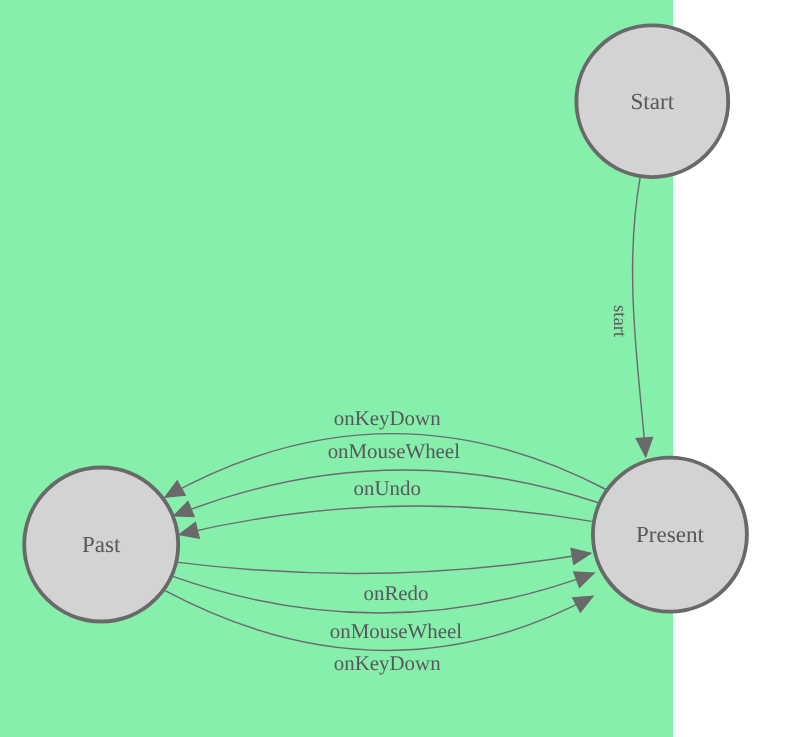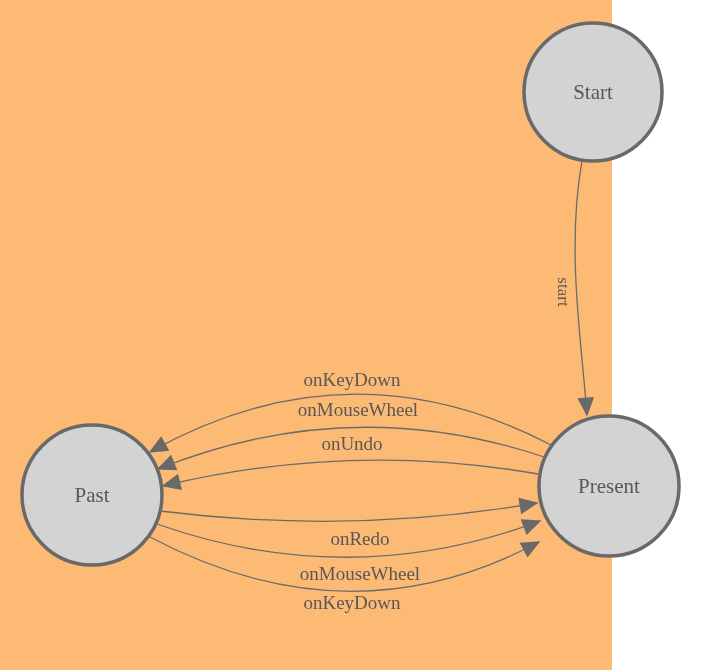--- a/index.html
+++ b/index.html
@@ -4,21 +4,21 @@
 <style>
   html, body {
     margin: 0;
     padding: 0;
     background: #ffffff;
   }
   .stage {
     position: relative;
     width: 612px;
     height: 670px;
-    background: #fdba74;
+    background: #86efac;
     font-family: "Liberation Serif", "DejaVu Serif", serif;
   }
   svg { display: block; }
 
   .state-node circle {
     fill: #d3d3d3;
     stroke: #696969;
     stroke-width: 3.5;
   }
   .node-label {

